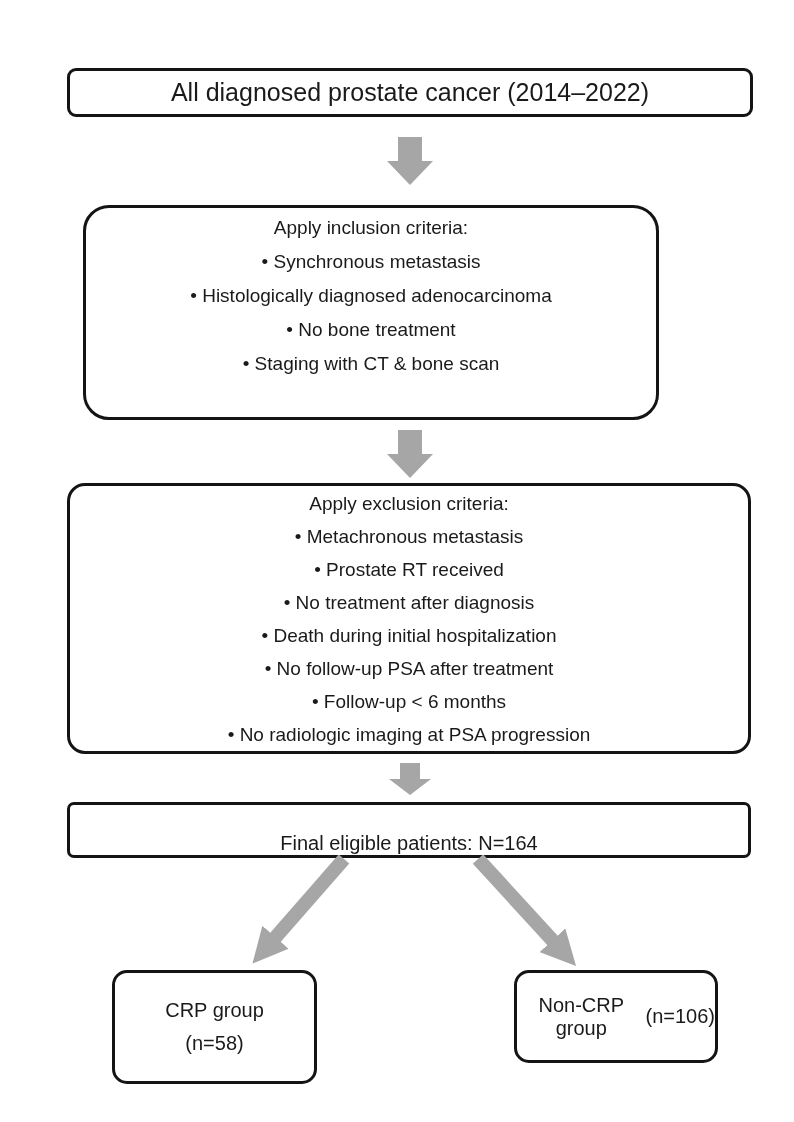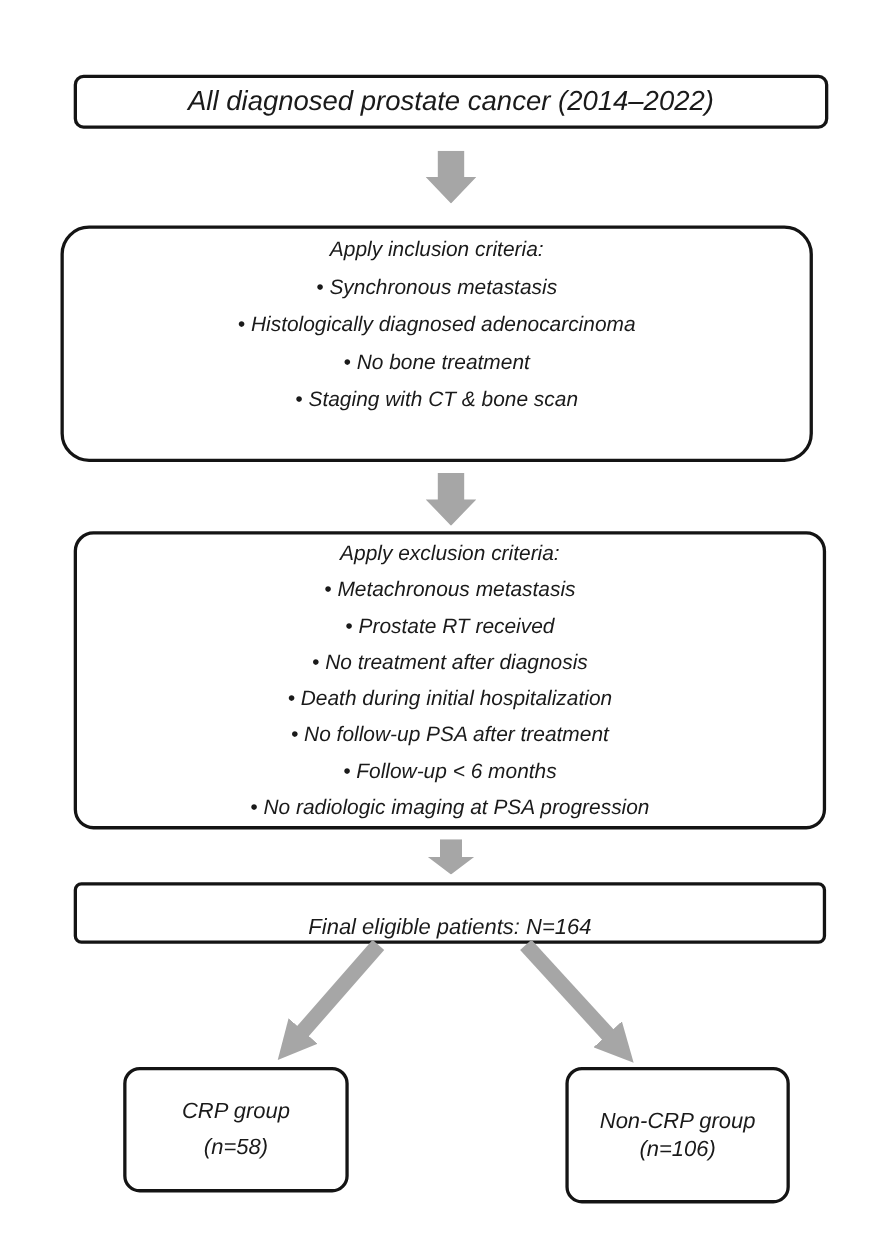--- a/index.html
+++ b/index.html
@@ -7,41 +7,40 @@
     width: 794px; height: 1122px;
     background: #ffffff;
     font-family: "Liberation Sans", sans-serif;
     color: #1a1a1a;
   }
   .canvas {
     position: relative;
     width: 794px; height: 1122px;
     background: #ffffff;
     overflow: hidden;
-    font-style: italic;
   }
   .box {
     position: absolute;
     background: #ffffff;
     border: 3px solid #141414;
     box-sizing: border-box;
   }
   .center-flex {
     display: flex;
     align-items: center;
     justify-content: center;
     text-align: center;
   }
   #title-box {
     left: 67px; top: 68px; width: 686px; height: 49px;
     border-radius: 9px;
     font-size: 25px;
   }
   #inclusion-box {
-    left: 55px; top: 205px; width: 684px; height: 215px;
+    left: 83px; top: 205px; width: 576px; height: 215px;
     border-radius: 26px;
     padding-top: 3px;
   }
   #exclusion-box {
     left: 67px; top: 483px; width: 684px; height: 271px;
     border-radius: 18px;
     padding-top: 1px;
   }
   .criteria-line {
     height: 34px; line-height: 34px;
@@ -57,23 +56,22 @@
     align-items: flex-end;
   }
   #crp-box {
     left: 112px; top: 970px; width: 205px; height: 114px;
     border-radius: 15px;
     flex-direction: column;
     row-gap: 10px;
     font-size: 20px;
   }
   #noncrp-box {
-    left: 514px; top: 970px; width: 204px; height: 124px;
+    left: 514px; top: 970px; width: 204px; height: 93px;
     border-radius: 15px;
-    flex-direction: column;
     row-gap: 3px;
     font-size: 20px;
   }
   .arrow { position: absolute; }
 </style>
 </head>
 <body>
 
 <div class="canvas">
 

